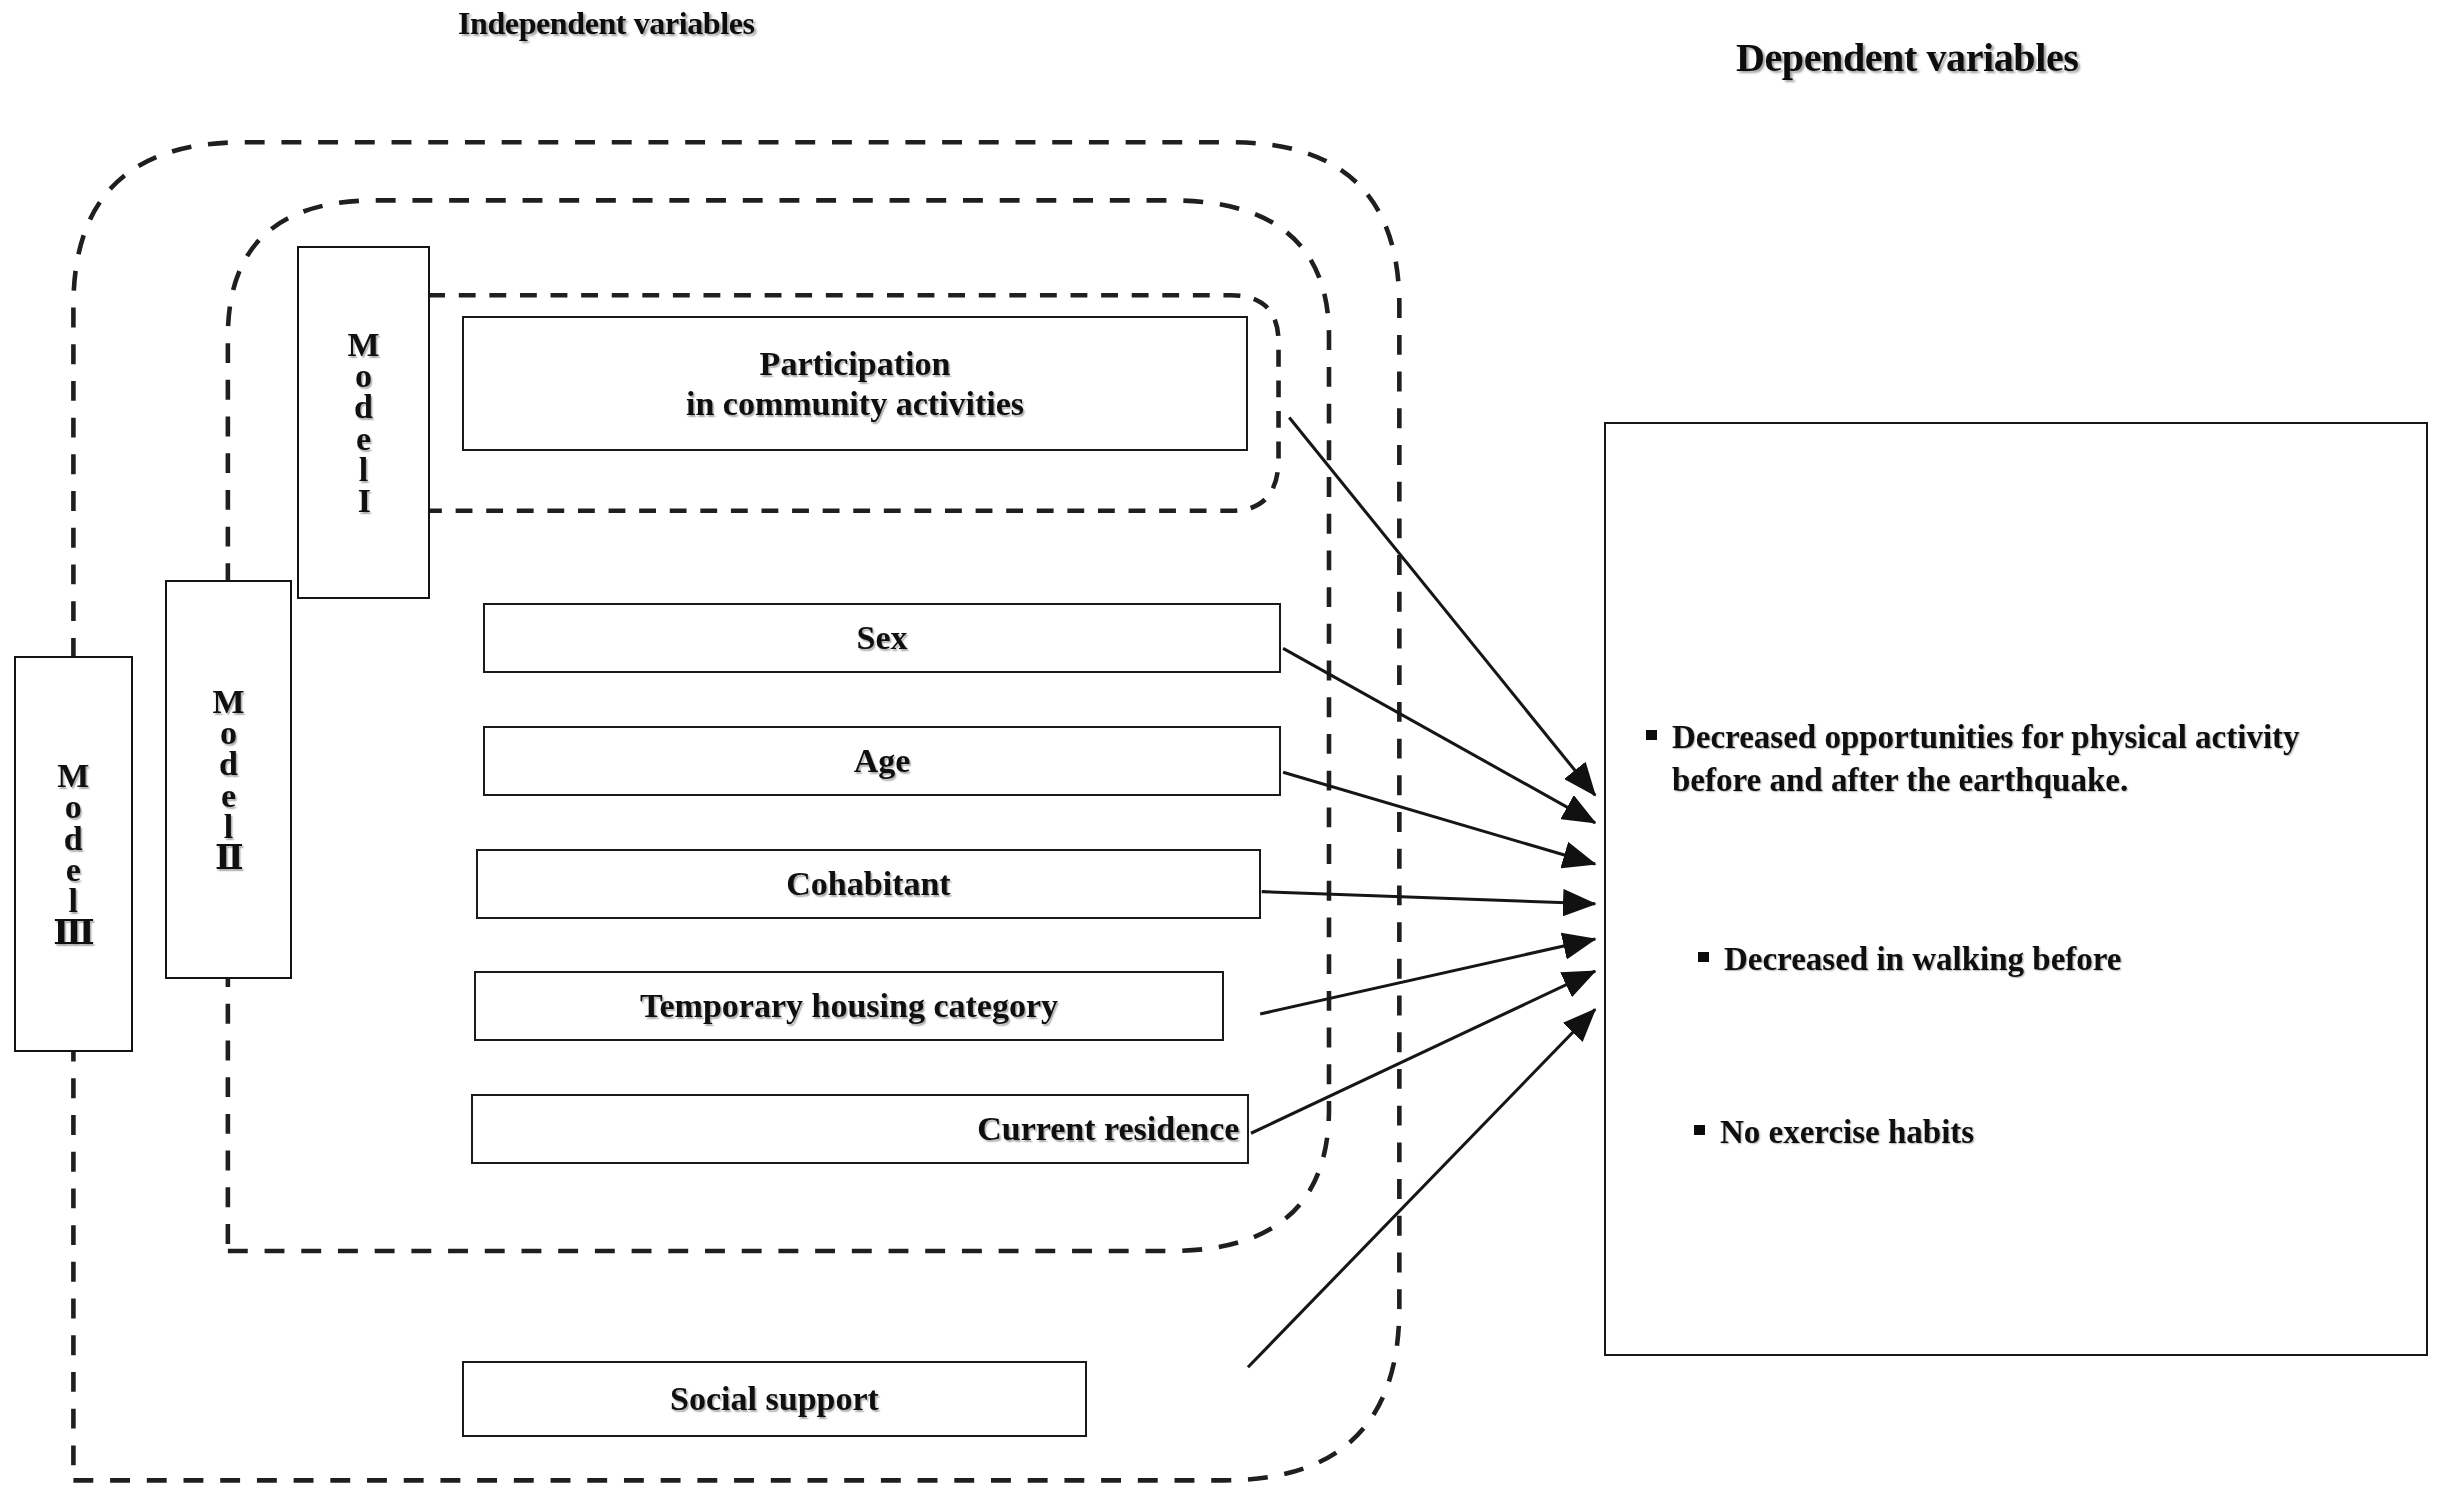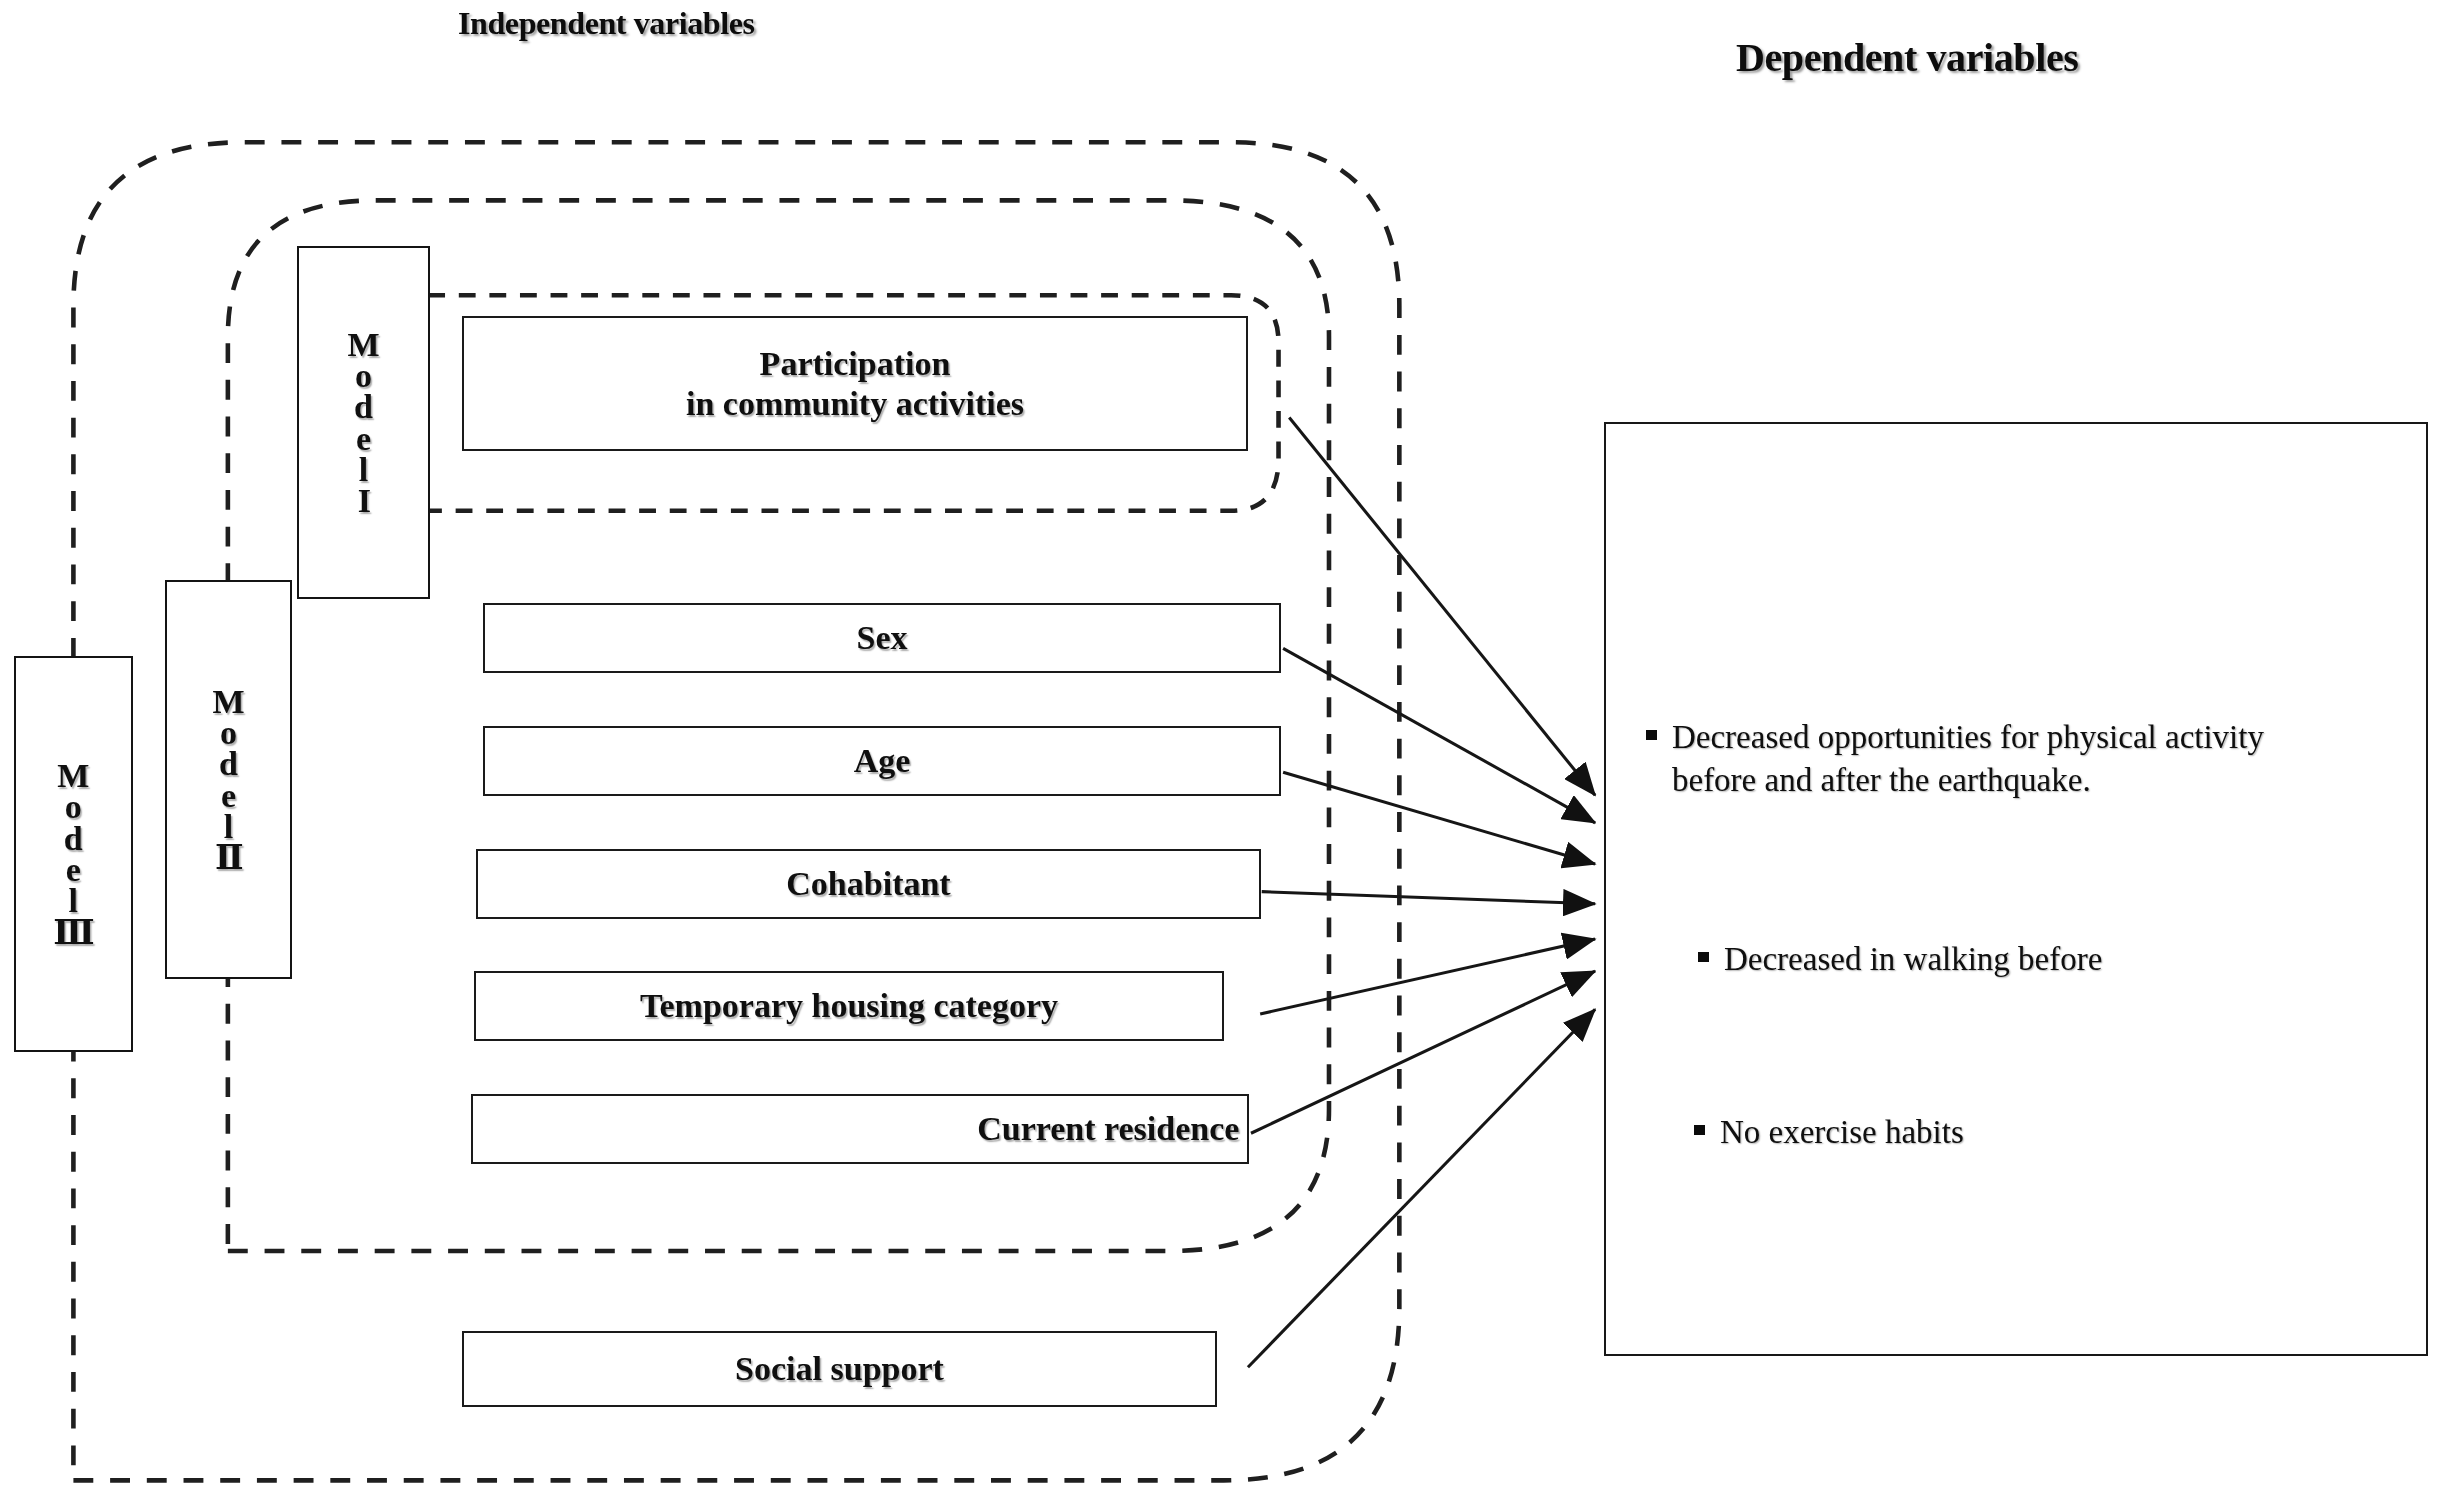--- a/index.html
+++ b/index.html
@@ -93,21 +93,21 @@
     text-shadow: 1.5px 1.5px 1.5px rgba(0,0,0,0.33);
     padding: 0 7.6px;
   }
 
   #var-participation { left: 462px; top: 316px;  width: 786px; height: 135px; }
   #var-sex           { left: 483px; top: 603px;  width: 798px; height: 70px;  }
   #var-age           { left: 483px; top: 726px;  width: 798px; height: 70px;  }
   #var-cohabitant    { left: 476px; top: 849px; width: 785px; height: 70px;  }
   #var-temp-housing  { left: 474px; top: 971px; width: 750px; height: 70px;  }
   #var-current-res   { left: 471px; top: 1094px; width: 778px; height: 70px; justify-content: flex-end;  }
-  #var-social        { left: 462px; top: 1331px; width: 755px; height: 76px; text-align: center; }
+  #var-social        { left: 462px; top: 1361px; width: 625px; height: 76px; text-align: center; }
 
   
   #dep-box {
     position: absolute;
     left: 1604px;
     top: 422px;
     width: 824px;
     height: 934px;
     border: 2.3px solid #181818;
     background: #ffffff;
@@ -124,21 +124,21 @@
     letter-spacing: 0.4px;
   }
   #dep-title .u {
     border-bottom: 2.3px solid #1c1c1c;
     padding-bottom: 3.1px;
   }
   .dep-item {
     position: absolute;
     display: flex;
     align-items: flex-start;
-    font-weight: normal;
+    font-weight: bold;
     font-size: 33px;
     color: #0f0f0f;
     line-height: 1.30;
     text-shadow: 1.1px 1.1px 1.5px rgba(0,0,0,0.30);
   }
   .dep-bullet {
     width: 10.7px;
     height: 10.7px;
     background: #0b0b0b;
     margin-right: 15.3px;

